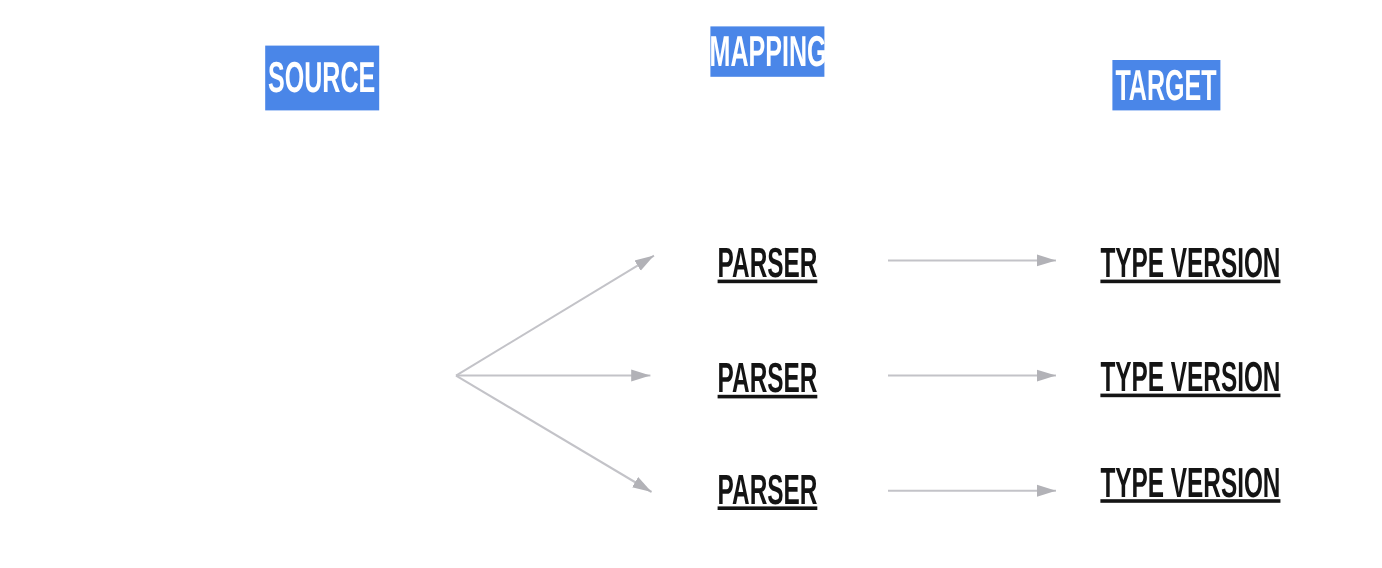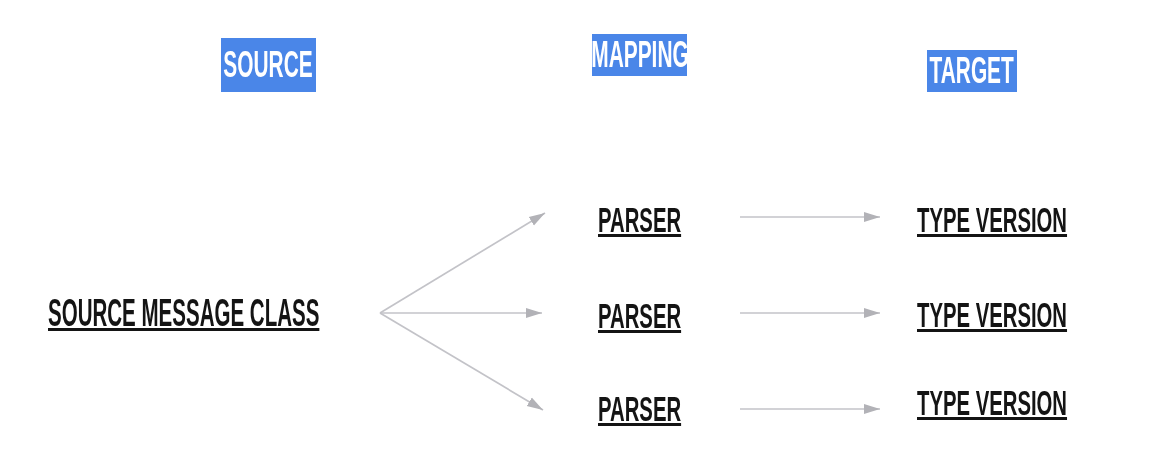--- a/index.html
+++ b/index.html
@@ -25,21 +25,21 @@
   }
   .arrows line{stroke:var(--arrow-line);stroke-width:1.7;}
   .arrows polygon{fill:var(--arrow-head);}
 
   .hdr{
     position:absolute;display:flex;align-items:center;justify-content:center;
     background:var(--header-bg);color:var(--header-text);
     font-weight:bold;font-size:36px;line-height:1;
   }
   .hdr-source{left:221px;top:38px;width:95px;height:54px;}
-  .hdr-mapping{left:592px;top:34px;width:95px;height:42px;justify-content:center;}
+  .hdr-mapping{left:592px;top:22px;width:95px;height:42px;justify-content:center;}
   .hdr-target{left:927px;top:38px;width:90px;height:42px;margin-top:12px;}
 
   .node{
     position:absolute;display:flex;align-items:center;height:40px;
     color:var(--node-text);font-weight:bold;line-height:1;white-space:nowrap;text-decoration:underline;
   }
   .node-smc{left:48px;top:293px;font-size:38px;}
   .node-parser{left:598px;font-size:35px;}
   .node-tv{left:917px;font-size:35px;}
   .parser-1{top:199px;} .parser-2{top:295px;} .parser-3{top:388px;}
@@ -75,23 +75,20 @@
   <div class="hdr hdr-source">
     <span class="cond">SOURCE</span>
   </div>
   <div class="hdr hdr-mapping">
     <span class="cond">MAPPING</span>
   </div>
   <div class="hdr hdr-target">
     <span class="cond">TARGET</span>
   </div>
 
-  <div class="node node-smc">
-    <span class="cond cond-sm">SOURCE MESSAGE CLASS</span>
-  </div>
 
   <div class="node node-parser parser-1">
     <span class="cond">PARSER</span>
   </div>
   <div class="node node-parser parser-2">
     <span class="cond">PARSER</span>
   </div>
   <div class="node node-parser parser-3">
     <span class="cond">PARSER</span>
   </div>

